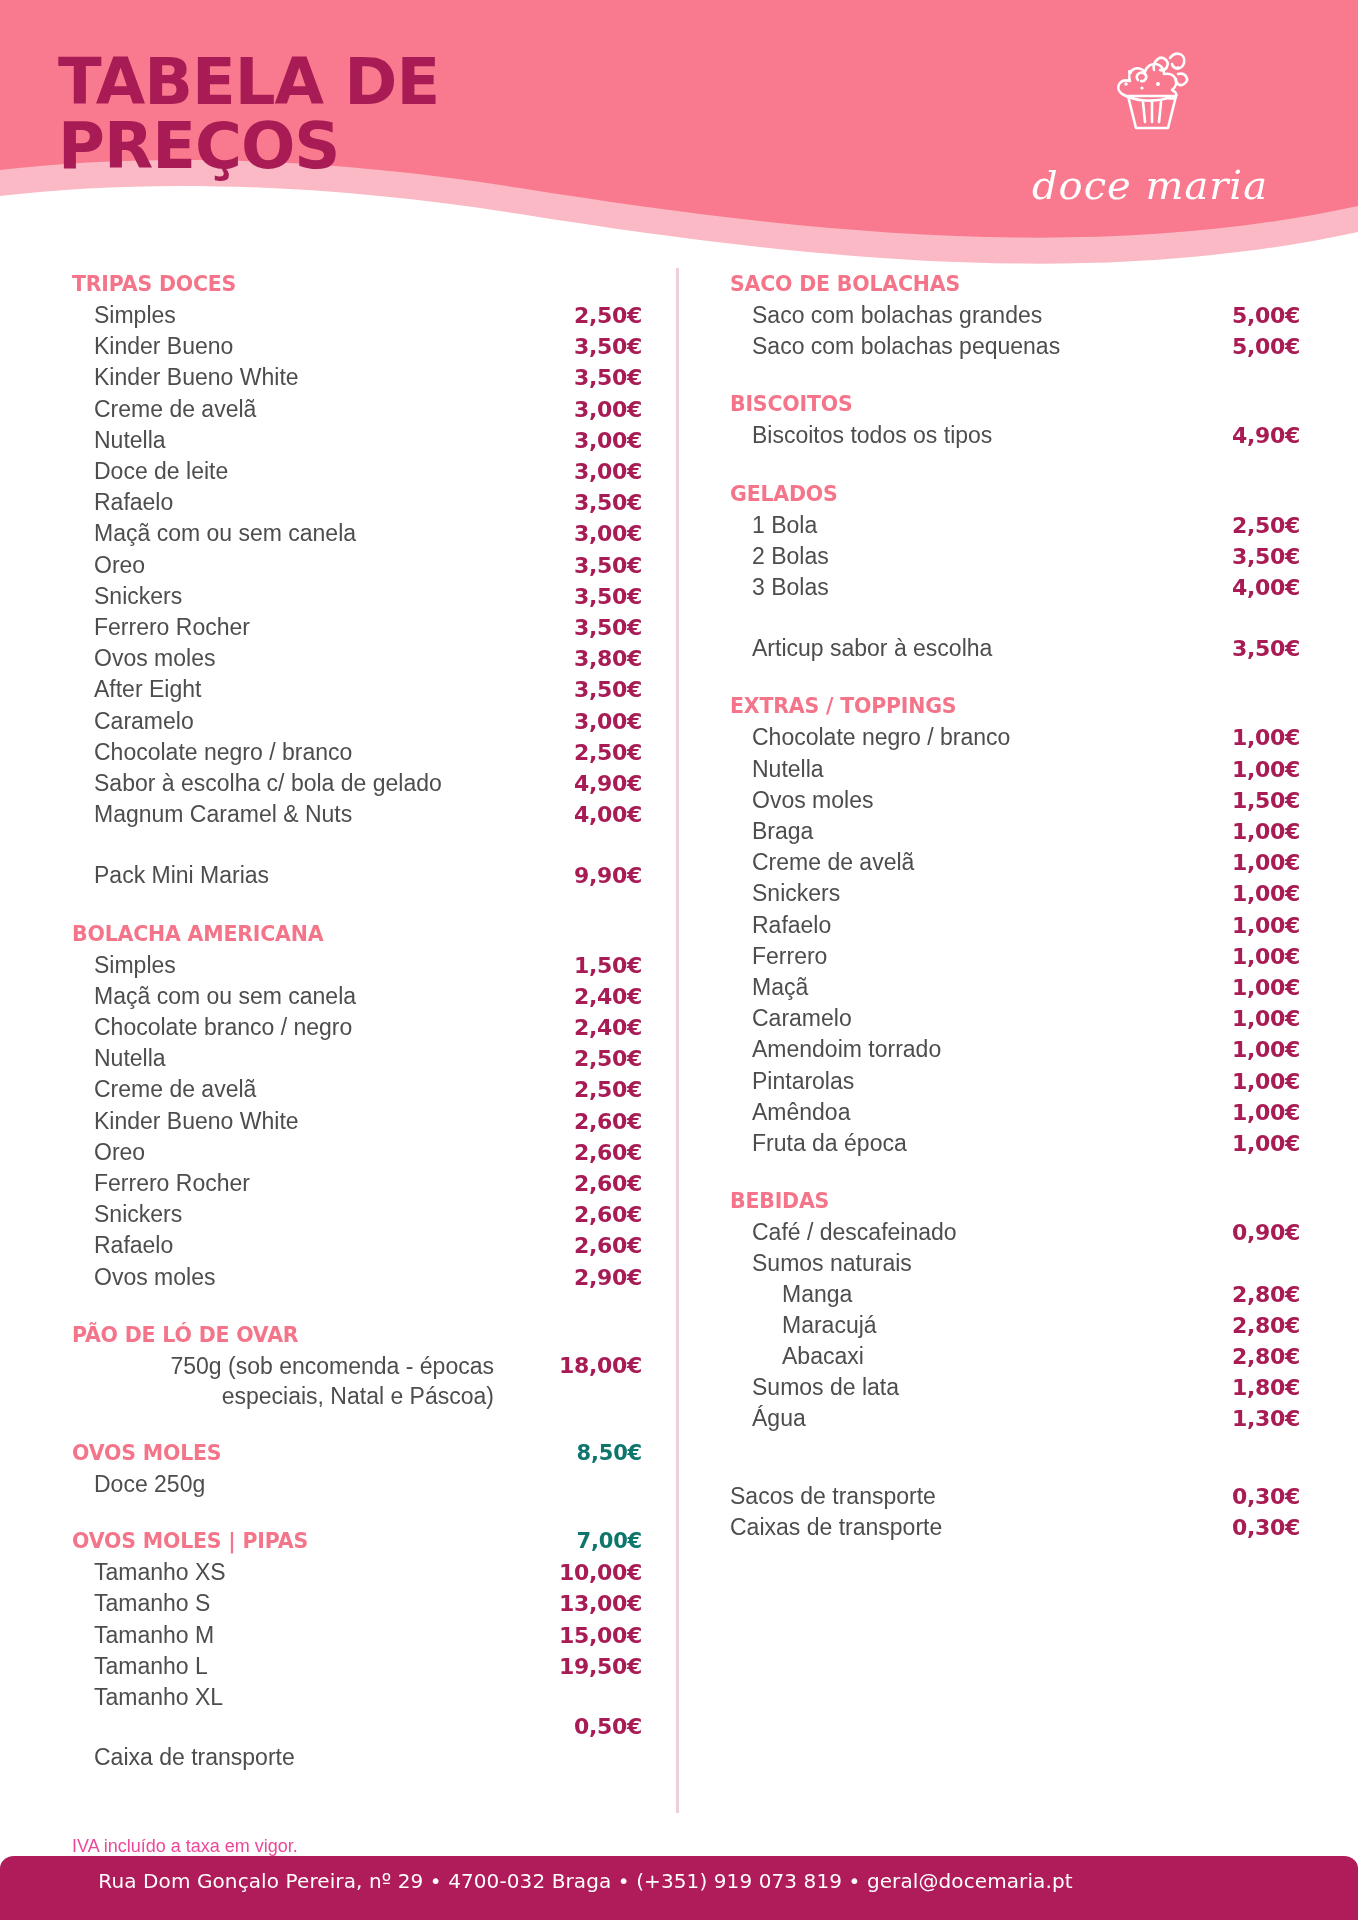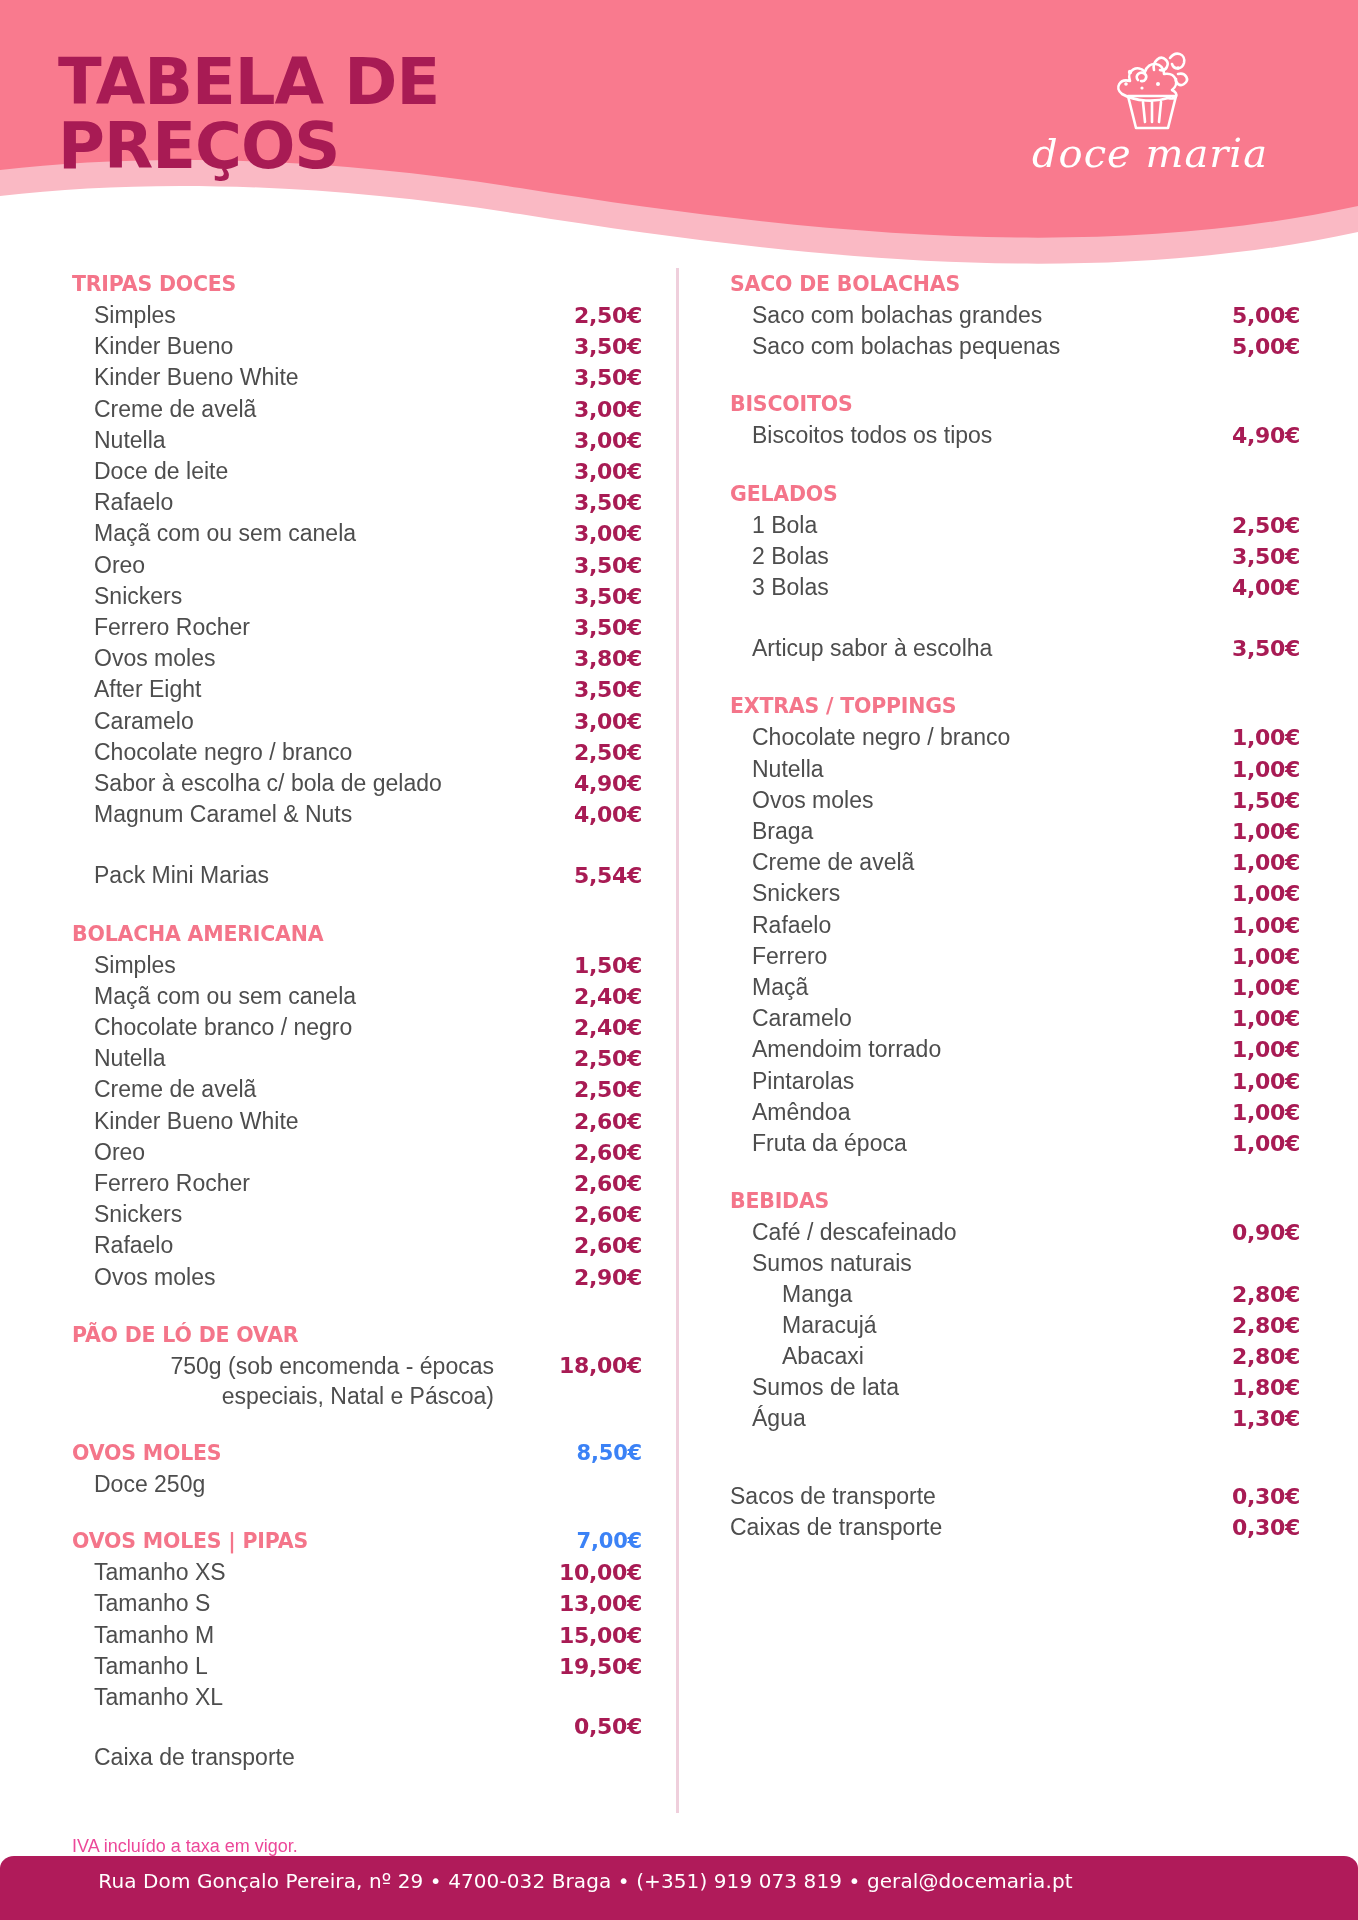--- a/index.html
+++ b/index.html
@@ -24,21 +24,21 @@
     color:#A81B54;
     font-family:"DejaVu Sans", sans-serif;
     text-transform:uppercase;
     width:600px;
     z-index:5;
     white-space:pre-line;
   }
 
   
   .logo{position:absolute;right:78px;top:36px;width:260px;height:160px;z-index:6;
-        display:flex;flex-direction:column;align-items:center;justify-content:flex-start;}
+        display:flex;flex-direction:column;align-items:center;justify-content:flex-start;gap:32px;}
   .logo-mark{width:120px;height:95px;}
   .logo-word{
     color:#ffffff;
     font-family:"DejaVu Serif", serif;
     font-style:italic;
     font-size:40px;
     line-height:1;
     margin-top:2px;
     white-space:nowrap;
     letter-spacing:1px;
@@ -61,21 +61,21 @@
     color:#F4758A;
     font-family:"DejaVu Sans", sans-serif;
     font-weight:bold;
     font-size:20.5px;
     letter-spacing:-0.2px;
     margin-top:30px;
     margin-bottom:4px;
     text-transform:uppercase;
   }
   .sect:first-child .sect-head{margin-top:0;}
-  .sect-head .price{color:#3b82f6;font-size:21px;}
+  .sect-head .price{color:#0f766e;font-size:21px;}
 
   .row{
     display:flex;justify-content:space-between;align-items:baseline;
     line-height:30.2px;
     color:#4d4d4d;
     font-size:23px;
     font-family:"Liberation Sans", sans-serif;
   }
   .row .label{padding-left:22px;padding-right:12px;}
   .row.indent2 .label{padding-left:52px;}
@@ -226,21 +226,21 @@
             <span class="label">Sabor à escolha c/ bola de gelado</span>
             <span class="price">4,90€</span>
           </div>
           <div class="row">
             <span class="label">Magnum Caramel &amp; Nuts</span>
             <span class="price">4,00€</span>
           </div>
           <div class="gap"></div>
           <div class="row">
             <span class="label">Pack Mini Marias</span>
-            <span class="price">5,54€</span>
+            <span class="price">9,90€</span>
           </div>
         </div>
         <div class="sect">
           <div class="sect-head">
             <span>BOLACHA AMERICANA</span>
             <span class="price"></span>
           </div>
           <div class="row">
             <span class="label">Simples</span>
             <span class="price">1,50€</span>

